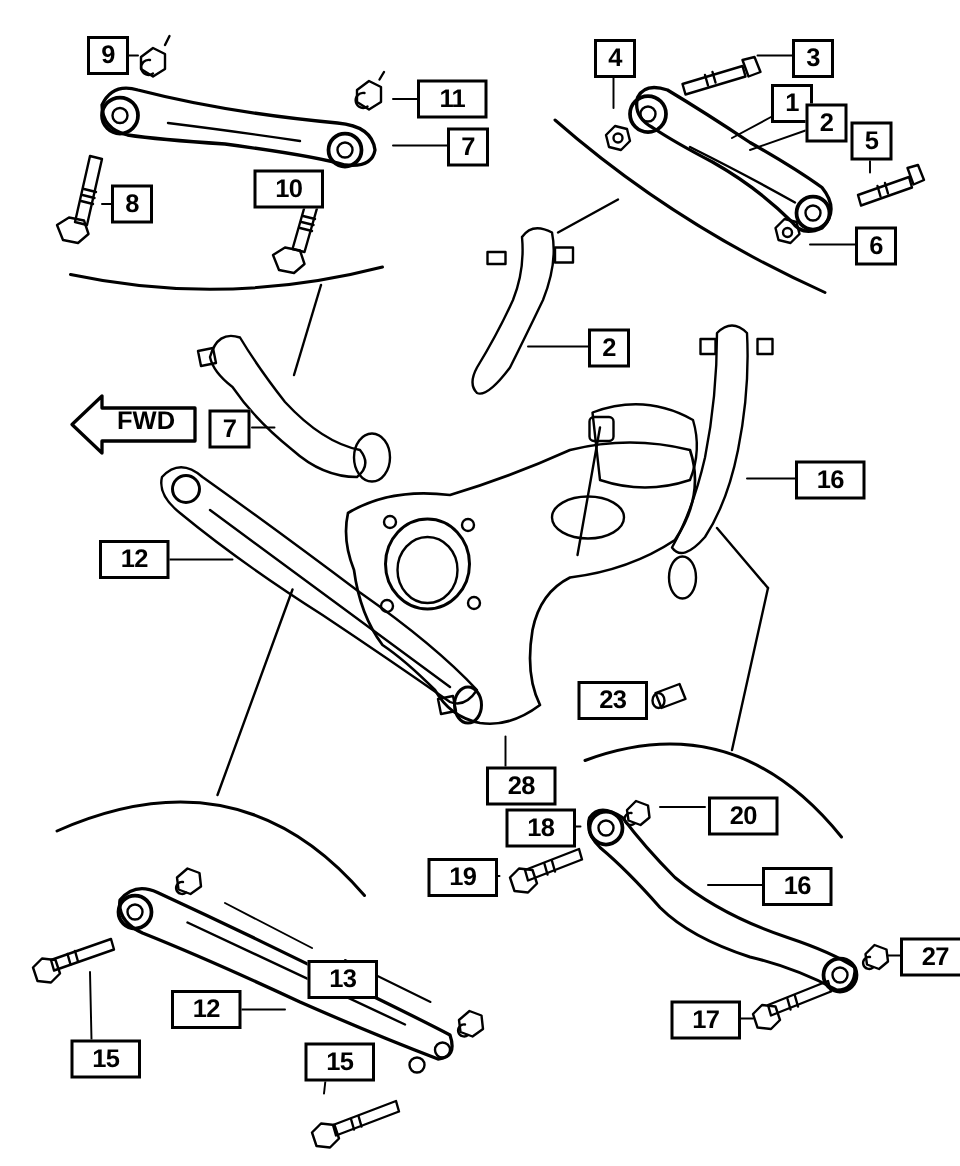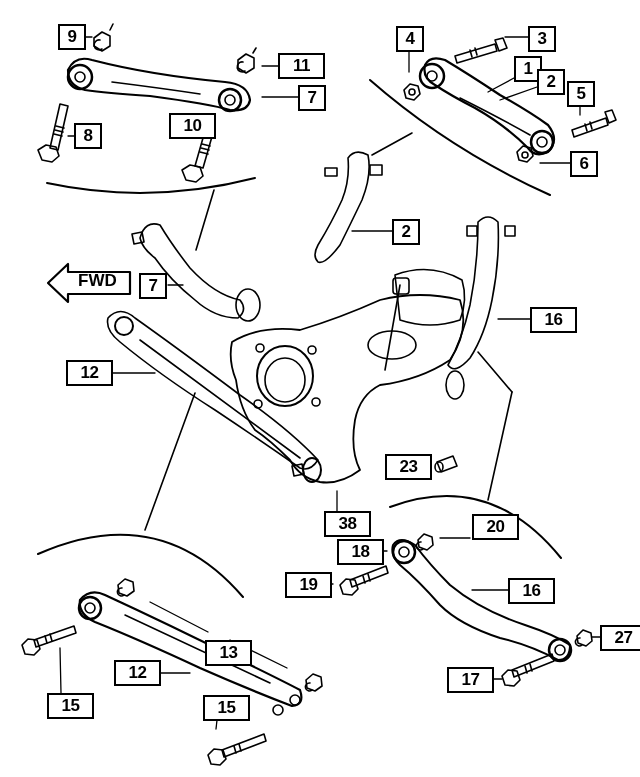--- a/index.html
+++ b/index.html
@@ -253,23 +253,23 @@
 <div class="callout" style="left:528px;top:26px">3</div>
 <div class="callout" style="left:514px;top:56px">1</div>
 <div class="callout" style="left:537px;top:69px">2</div>
 <div class="callout" style="left:567px;top:81px">5</div>
 <div class="callout" style="left:570px;top:151px">6</div>
 <div class="callout" style="left:392px;top:219px">2</div>
 <div class="callout" style="left:139px;top:273px">7</div>
 <div class="callout wide" style="left:530px;top:307px">16</div>
 <div class="callout wide" style="left:66px;top:360px">12</div>
 <div class="callout wide" style="left:385px;top:454px">23</div>
-<div class="callout wide" style="left:324px;top:511px">38</div>
+<div class="callout wide" style="left:324px;top:511px">28</div>
 <div class="callout wide" style="left:337px;top:539px">18</div>
-<div class="callout wide" style="left:472px;top:514px">20</div>
+<div class="callout wide" style="left:472px;top:531px">20</div>
 <div class="callout wide" style="left:285px;top:572px">19</div>
 <div class="callout wide" style="left:508px;top:578px">16</div>
 <div class="callout wide" style="left:600px;top:625px">27</div>
 <div class="callout wide" style="left:447px;top:667px">17</div>
 <div class="callout wide" style="left:205px;top:640px">13</div>
 <div class="callout wide" style="left:114px;top:660px">12</div>
 <div class="callout wide" style="left:47px;top:693px">15</div>
 <div class="callout wide" style="left:203px;top:695px">15</div>
 </div>
 

